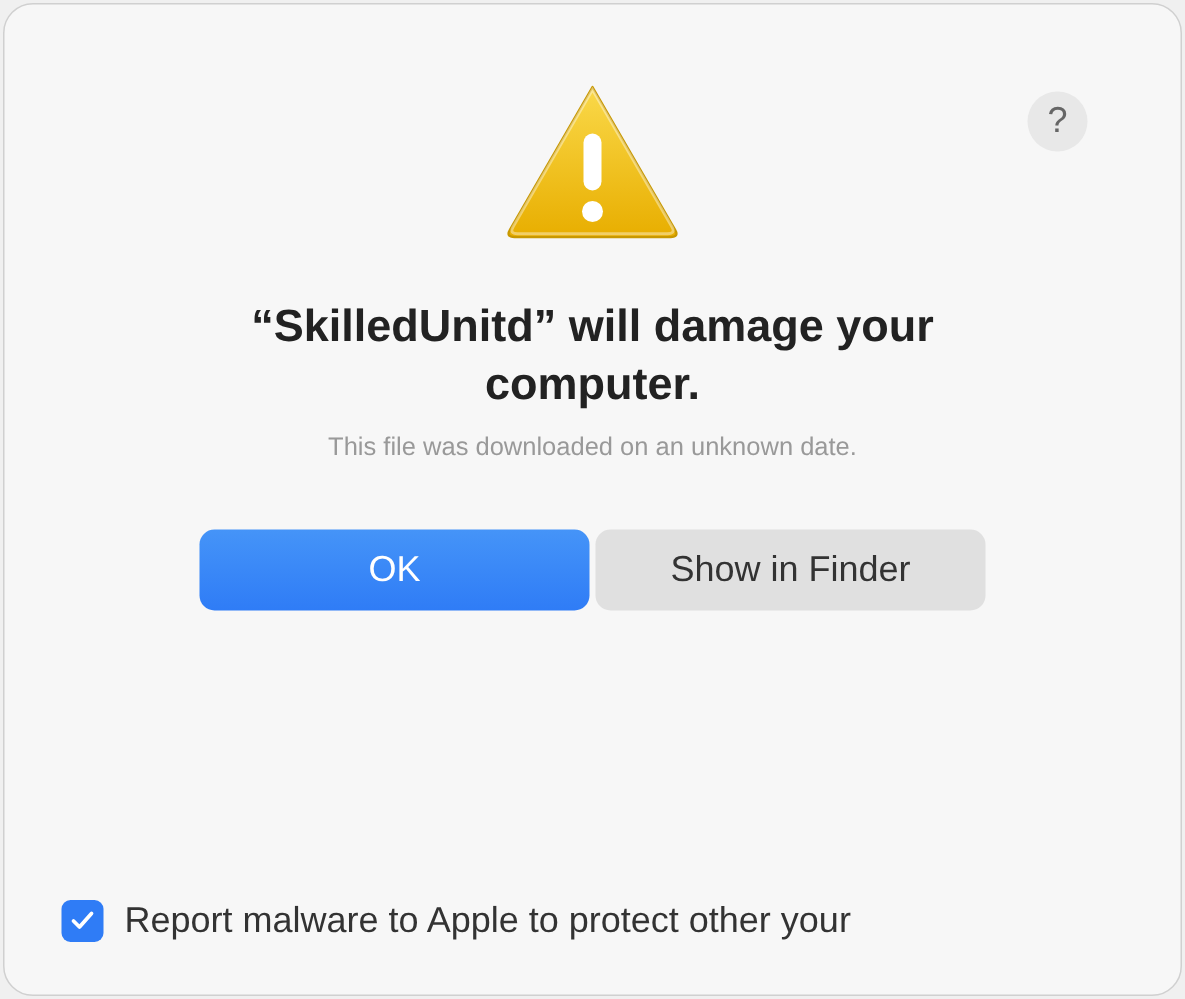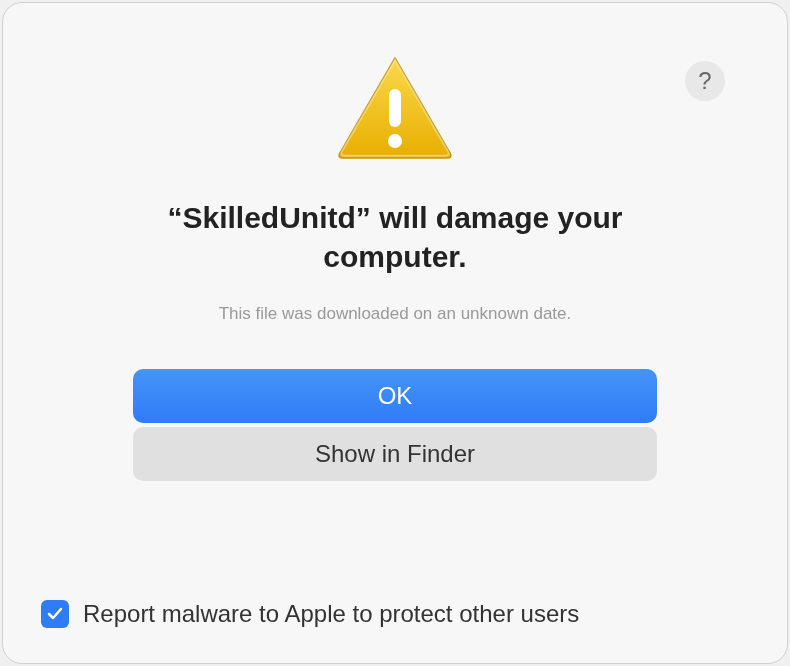--- a/index.html
+++ b/index.html
@@ -59,36 +59,36 @@
       width: 120px;
       height: 110px;
     }
     
     .title {
       text-align: center;
       font-size: 30px;
       font-weight: 700;
       color: #222;
       line-height: 1.3;
-      margin-bottom: 28px;
+      margin-bottom: 12px;
       padding: 0 80px;
     }
     
     .subtitle {
       text-align: center;
       font-size: 17px;
       color: #999;
       margin-bottom: 45px;
       padding: 0 40px;
     }
     
     .button-container {
       padding: 0 100px;
       display: flex;
-      flex-direction: column;
+      flex-direction: row;
       gap: 4px;
     }
     
     .btn {
       width: 100%;
       height: 54px;
       border-radius: 10px;
       border: none;
       font-size: 24px;
       font-weight: 400;
@@ -185,17 +185,17 @@
         <span>Show in Finder</span>
       </button>
     </div>
 
     <div class="checkbox-row">
       <div class="checkbox">
         <svg viewBox="0 0 20 20">
           <path d="M 4 10 L 8 14 L 16 5" stroke="white" stroke-width="2.5" fill="none" stroke-linecap="round" stroke-linejoin="round"></path>
         </svg>
       </div>
-      <span class="checkbox-label">Report malware to Apple to protect other users</span>
+      <span class="checkbox-label">Report malware to Apple to protect other your</span>
     </div>
 
   </div>
 </div>
 
 </body></html>

